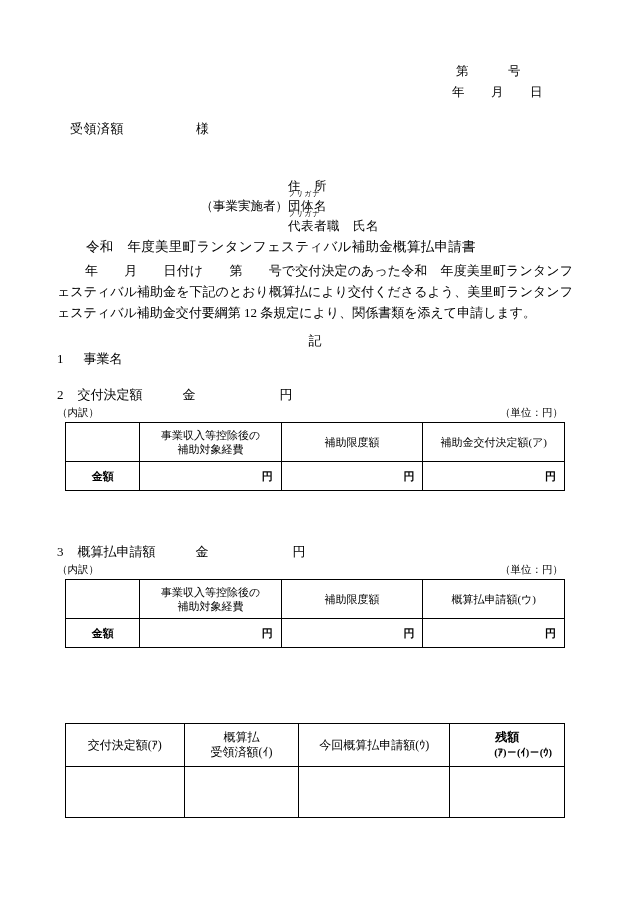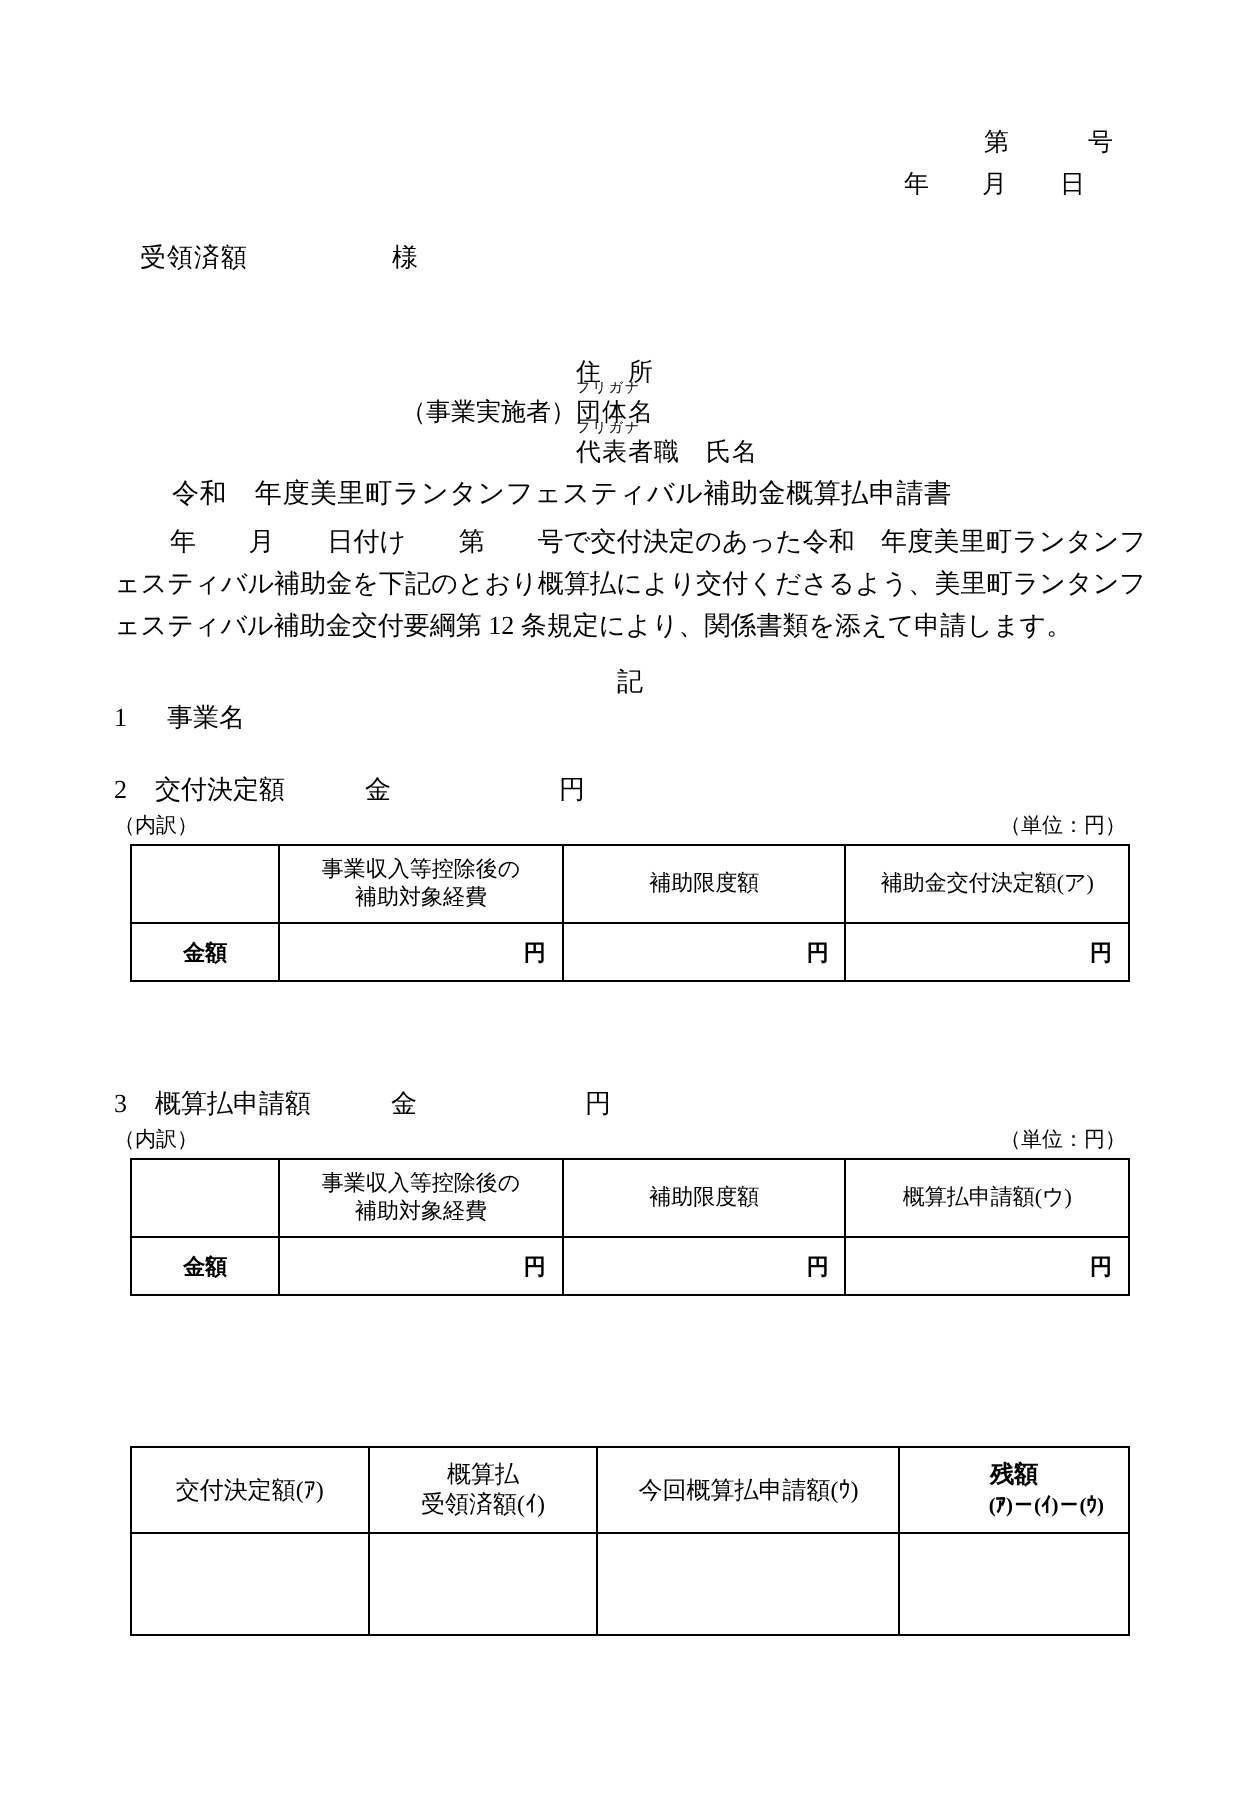--- a/index.html
+++ b/index.html
@@ -24,21 +24,21 @@
   .form-code {
     position: absolute;
     left: 57px;
     top: 48px;
     font-size: 12.5px;
     letter-spacing: 0.5px;
     white-space: nowrap;
   }
   .doc-number {
     position: absolute;
-    left: 492px;
+    left: 456px;
     top: 63px;
     font-size: 12.5px;
     letter-spacing: 0.5px;
     white-space: nowrap;
   }
   .doc-date {
     position: absolute;
     left: 452px;
     top: 84px;
     font-size: 12.5px;

